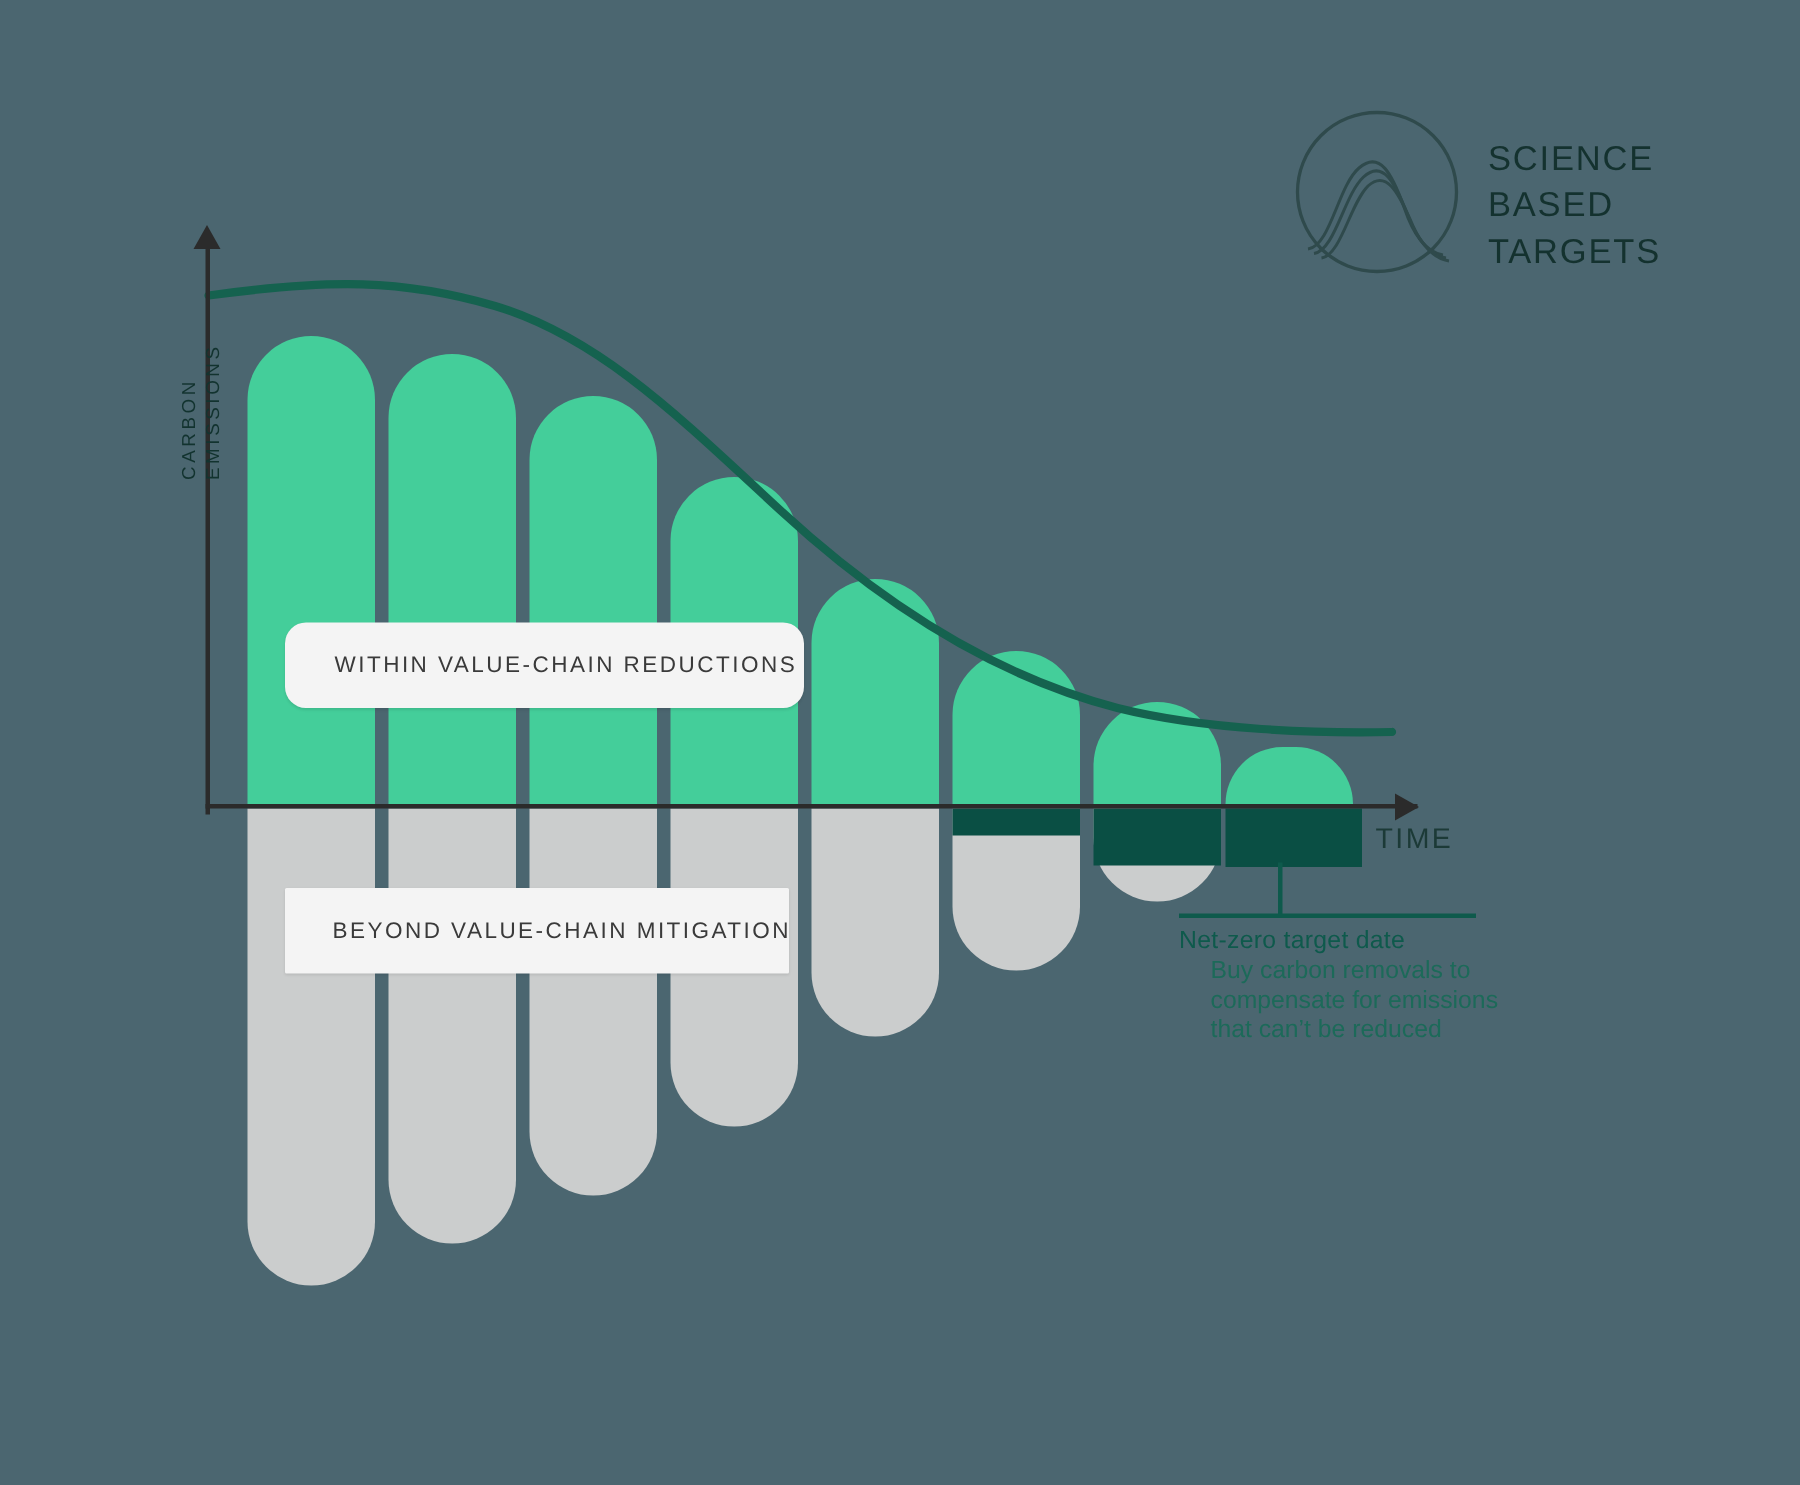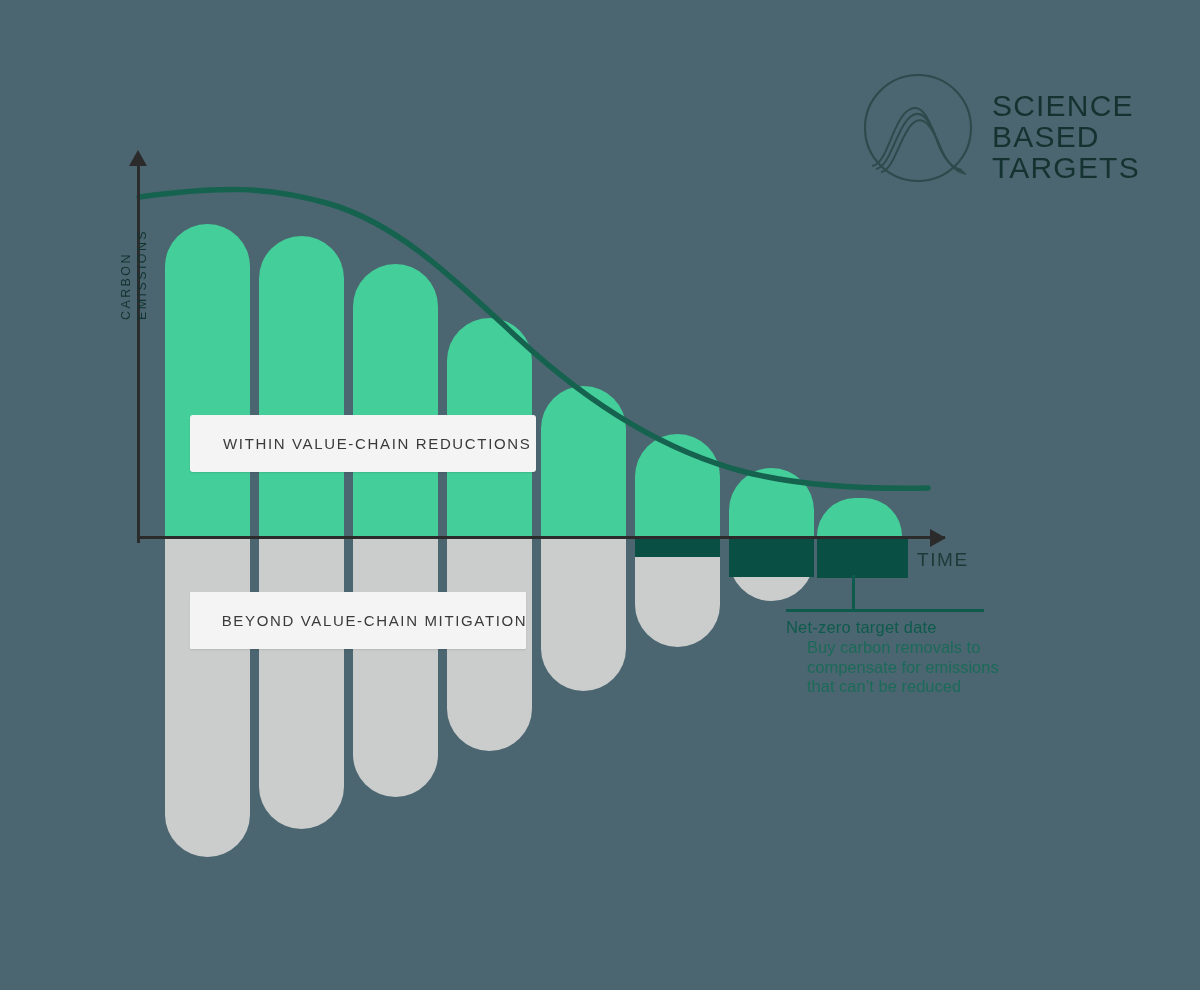--- a/index.html
+++ b/index.html
@@ -12,21 +12,21 @@
   }
   #stage{position:absolute;left:0;top:0;width:1200px;height:990px;}
   .abs{position:absolute;}
 
   
   #logo{left:862px;top:72px;width:270px;height:125px;}
   #logo .mark{position:absolute;left:0;top:0;width:112px;height:112px;}
   #logo .wordmark{
     position:absolute;left:130px;top:18px;
     color:#14322F;
-    font-size:30px;
+    font-size:23px;
     letter-spacing:1.2px;
     line-height:31px;
     font-weight:400;
     white-space:pre-line;
   }
 
   
   #yaxis-line{left:137px;top:158px;width:3px;height:385px;background:#2B2B2B;}
   #yaxis-head{left:129px;top:150px;width:0;height:0;
     border-left:9px solid transparent;border-right:9px solid transparent;
@@ -66,21 +66,21 @@
   
   .callout{
     position:absolute;background:#F4F4F4;
     display:flex;align-items:center;
     box-shadow:0 1px 2px rgba(0,0,0,.10);
   }
   .callout span{
     color:#3A3A3A;font-size:15px;letter-spacing:1.65px;
     padding-left:33px;white-space:nowrap;
   }
-  #callout-within{left:190px;top:415px;width:346px;height:57px;border-radius:3px;}
+  #callout-within{left:190px;top:415px;width:346px;height:57px;border-radius:14px;}
   #callout-beyond{left:190px;top:592px;width:336px;height:57px;border-radius:1px;justify-content:center;}
 
   
   #nz-stem{left:852px;top:575px;width:3px;height:36px;background:#0E5A4C;}
   #nz-rule{left:786px;top:609px;width:198px;height:3px;background:#0E5A4C;}
   #nz-title{left:786px;top:618px;color:#0E5A4C;font-size:16.5px;font-weight:normal;letter-spacing:.2px;}
   #nz-body{left:786px;top:638px;width:230px;color:#1C6A59;font-size:16.5px;line-height:19.5px;white-space:pre-line;margin-left:21px;}
 </style>
 </head>
 <body>

